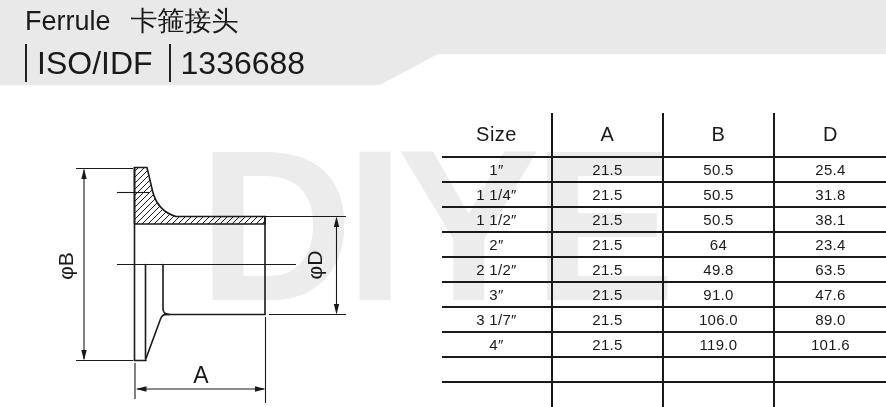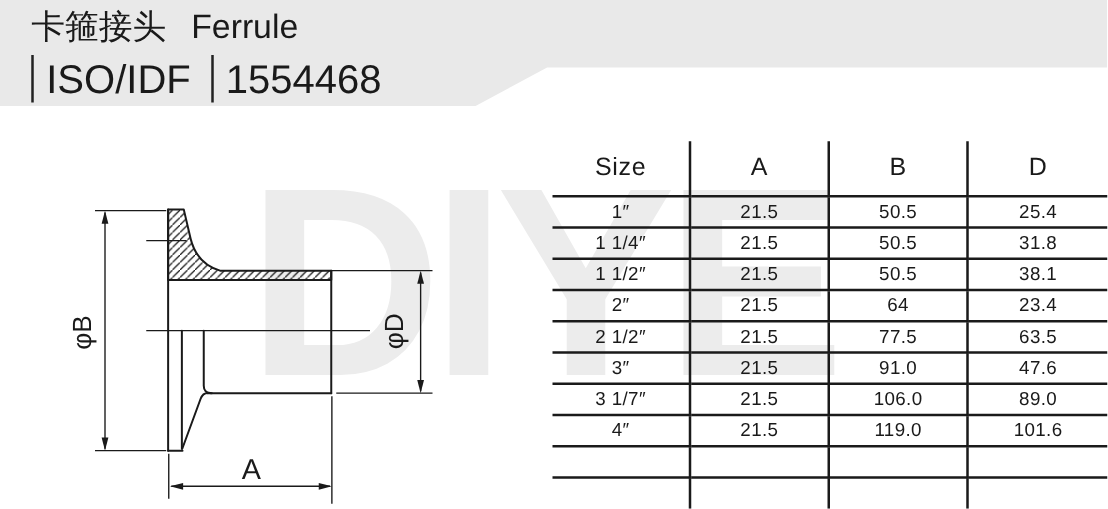--- a/index.html
+++ b/index.html
@@ -59,26 +59,26 @@
   .cell.hline{border-bottom:2px solid #1a1a1a;}
   .cell.head{font-size:20px;letter-spacing:.5px;}
 </style>
 </head>
 <body>
 
 <div class="watermark">DIYE</div>
 
 <div class="banner"></div>
 <div class="title-line">
+  <span>Ferrule</span>
   <span>卡箍接头</span>
-  <span>Ferrule</span>
 </div>
 <div class="sub-line">
   <span class="sub-cell">ISO/IDF</span>
-  <span class="sub-cell">1554468</span>
+  <span class="sub-cell">1336688</span>
 </div>
 
 <svg class="drawing" width="886" height="407" viewBox="0 0 886 407">
   <defs>
     <pattern id="hatch" patternUnits="userSpaceOnUse" width="6" height="6">
       <path d="M0,6 L6,0" stroke="#1a1a1a" stroke-width="1"></path>
     </pattern>
   </defs>
 
   <path d="M134.5,167.5 L147,167.5 L152.5,191 Q157.5,211 176,216.5 L265,216.5 L265,224 L134.5,224 Z" fill="url(#hatch)" stroke="#1a1a1a" stroke-width="1.6" stroke-linejoin="round"></path>
@@ -144,21 +144,21 @@
   <div class="cell vline hline">50.5</div>
   <div class="cell hline">38.1</div>
 
   <div class="cell vline hline">2″</div>
   <div class="cell vline hline">21.5</div>
   <div class="cell vline hline">64</div>
   <div class="cell hline">23.4</div>
 
   <div class="cell vline hline">2 1/2″</div>
   <div class="cell vline hline">21.5</div>
-  <div class="cell vline hline">77.5</div>
+  <div class="cell vline hline">49.8</div>
   <div class="cell hline">63.5</div>
 
   <div class="cell vline hline">3″</div>
   <div class="cell vline hline">21.5</div>
   <div class="cell vline hline">91.0</div>
   <div class="cell hline">47.6</div>
 
   <div class="cell vline hline">3 1/7″</div>
   <div class="cell vline hline">21.5</div>
   <div class="cell vline hline">106.0</div>

